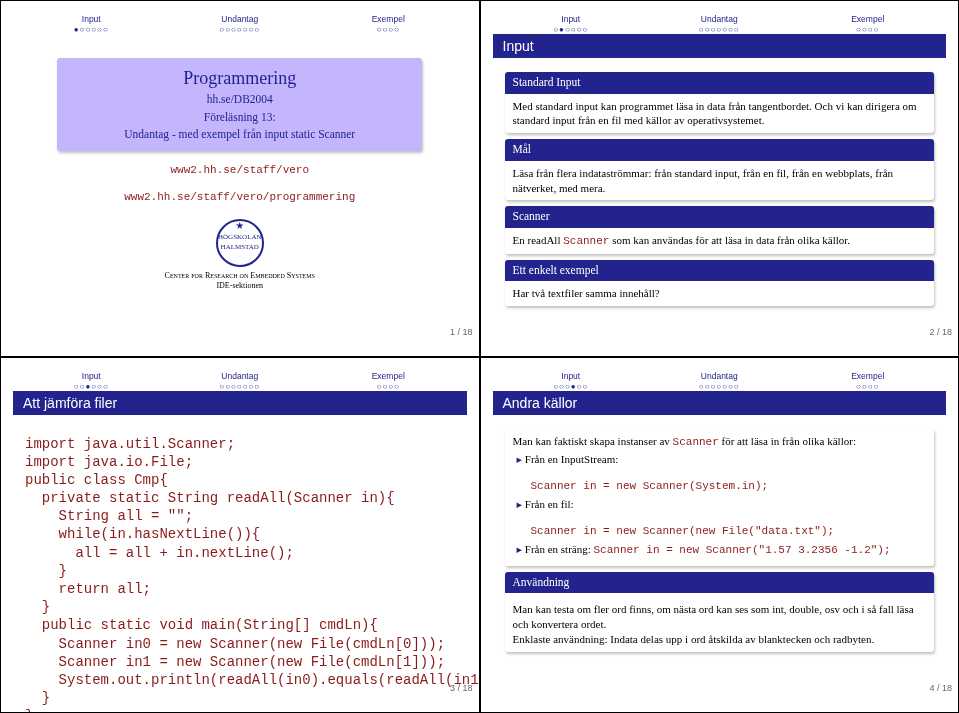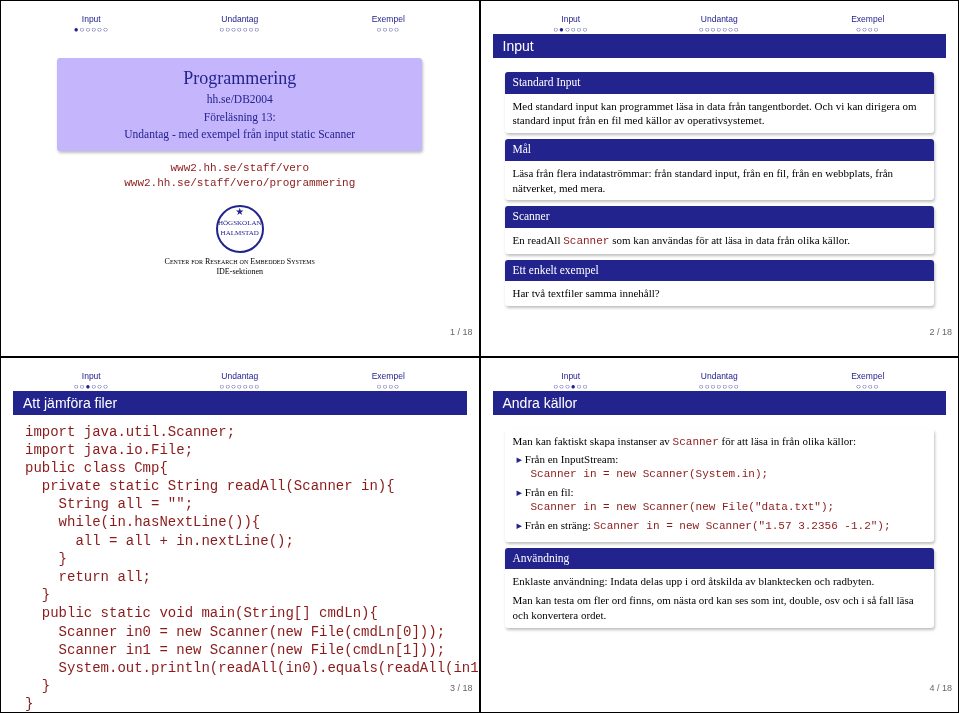--- a/index.html
+++ b/index.html
@@ -70,21 +70,21 @@
     width: 85%;
     text-align: center;
     border-radius: 3px;
     box-shadow: 1px 2px 3px rgba(0,0,0,0.25);
     padding: 8px 10px;
     background: #c4b5fd;
   }
   .titlebox .main { font-size: 18px; color: #23238E; font-family: Georgia, serif; }
   .titlebox .sub { font-size: 11.5px; color: #23238E; font-family: Georgia, serif; margin-top: 2px; }
   .author-block { text-align: center; margin-top: 10px; font-family: Georgia, serif; font-size: 11.5px; }
-  .tt { font-family: "Courier New", monospace; font-size: 11px; color: #8B1A1A; }
+  .tt { font-family: "Courier New", monospace; font-size: 11px; color: #8B1A1A; margin-top: 12px; }
   .logo {
     width: 48px; height: 48px; margin: 14px auto 4px auto;
     border: 2px solid #23238E; border-radius: 50%;
     display: flex; align-items: center; justify-content: center;
     font-size: 7px; color: #23238E; text-align: center;
     position: relative;
   }
   .logo::before {
     content: "★"; position: absolute; top: -2px; left: 50%; transform: translateX(-50%);
     font-size: 10px; color: #23238E;
@@ -203,21 +203,21 @@
           <ul class="blist">
             <li><span>Från en InputStream:</span><div class="sub-indent tt">Scanner in = new Scanner(System.in);</div></li>
             <li><span>Från en fil:</span><div class="sub-indent tt">Scanner in = new Scanner(new File("data.txt");</div></li>
             <li><span>Från en sträng: </span><span class="tt">Scanner in = new Scanner("1.57 3.2356 -1.2");</span></li>
           </ul>
         </div>
       </div>
       <div class="block">
         <div class="block-title">Användning</div>
         <div class="block-body">
+          <div style="margin-top:4px;"><span>Man kan testa om fler ord finns, om nästa ord kan ses som int, double, osv och i så fall läsa och konvertera ordet.</span></div>
           <div><span>Enklaste användning: Indata delas upp i ord åtskilda av blanktecken och radbyten.</span></div>
-          <div style="margin-top:4px;"><span>Man kan testa om fler ord finns, om nästa ord kan ses som int, double, osv och i så fall läsa och konvertera ordet.</span></div>
         </div>
       </div>
     </div>
     <div class="pagenum">4 / 18</div>
   </div>
 
 </div>
 
 </body></html>

